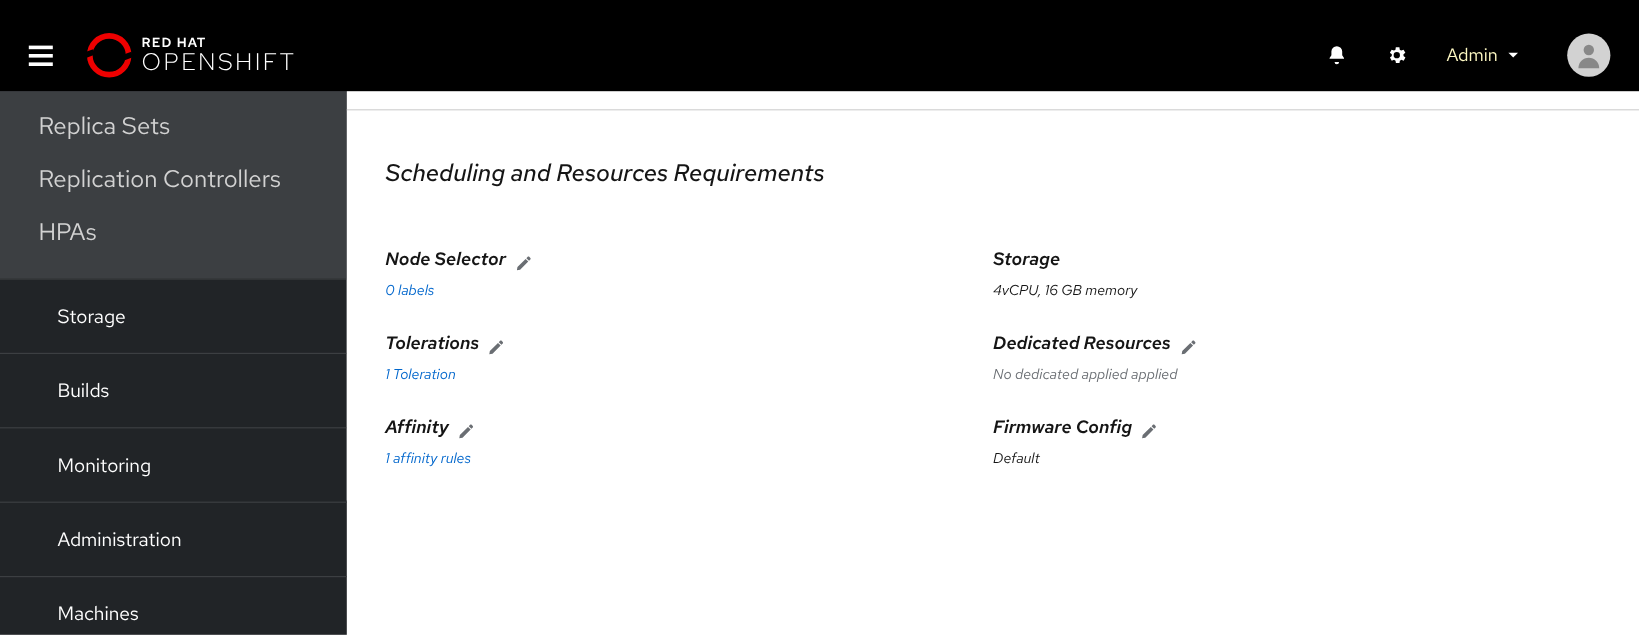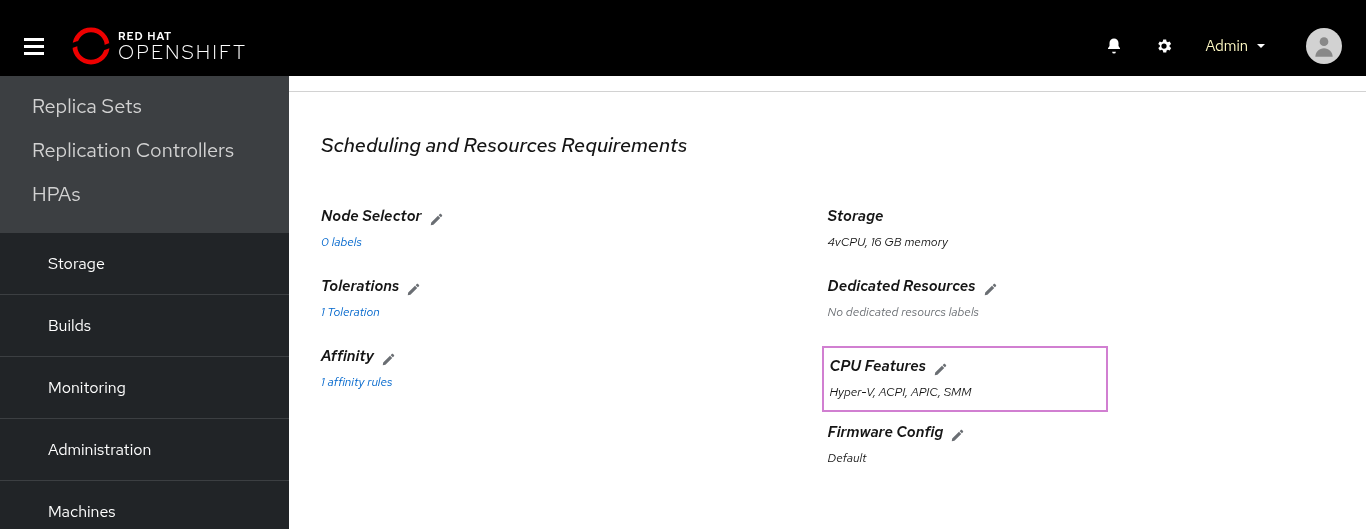--- a/index.html
+++ b/index.html
@@ -155,34 +155,23 @@
           <div class="dd">4vCPU, 16 GB memory</div>
         </div>
 
         <div class="dl-item">
           <div class="dt">
             <span>Dedicated Resources</span>
             <svg class="pencil" viewBox="0 0 14 14">
                 <use href="#pencil-path"></use>
               </svg>
           </div>
-          <div class="dd muted">No dedicated resourcs labels</div>
+          <div class="dd muted">No dedicated applied applied</div>
         </div>
 
-        <div class="highlight-box">
-          <div class="dl-item">
-            <div class="dt">
-              <span>CPU Features</span>
-              <svg class="pencil" viewBox="0 0 14 14">
-                  <use href="#pencil-path"></use>
-                </svg>
-            </div>
-            <div class="dd">Hyper-V, ACPI, APIC, SMM</div>
-          </div>
-        </div>
 
         <div class="dl-item">
           <div class="dt">
             <span>Firmware Config</span>
             <svg class="pencil" viewBox="0 0 14 14">
                 <use href="#pencil-path"></use>
               </svg>
           </div>
           <div class="dd">Default</div>
         </div>

